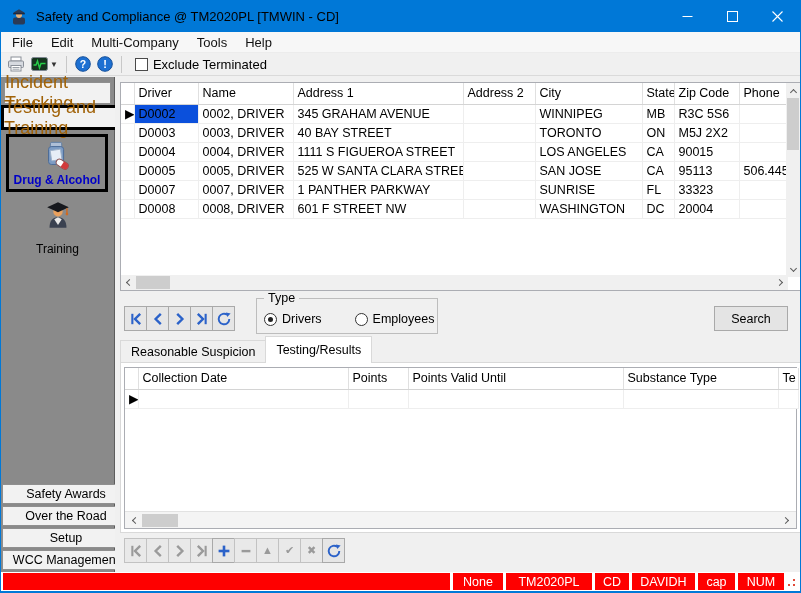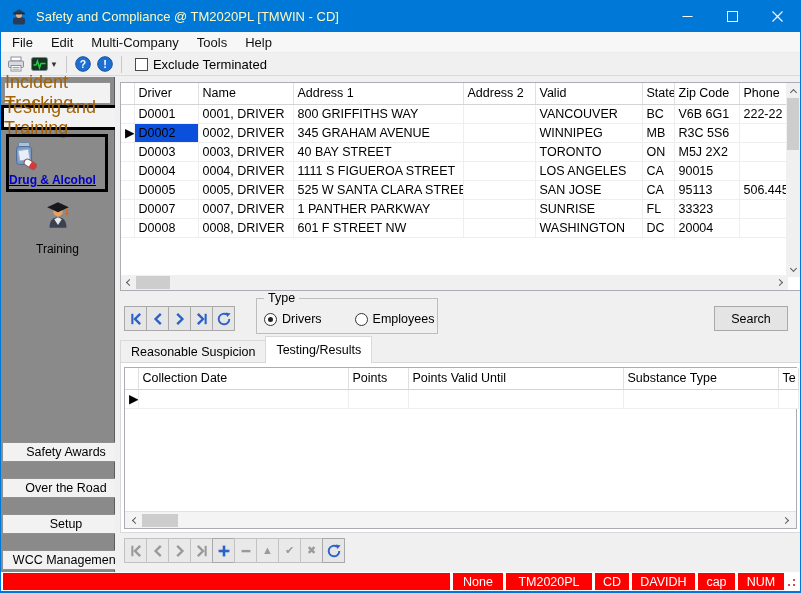--- a/index.html
+++ b/index.html
@@ -6,46 +6,46 @@
   *{box-sizing:border-box;}
   .window{
     position:relative;width:801px;height:593px;overflow:hidden;
     font-family:"Liberation Sans","DejaVu Sans",sans-serif;background:#f0f0f0;
     border-left:1px solid var(--titlebar);border-right:1px solid var(--titlebar);
     border-bottom:2px solid var(--titlebar);
   }
   
   .titlebar{height:32px;background:var(--titlebar);display:flex;align-items:center;}
   .title-icon{margin-left:9px;display:flex;}
-  .title-text{color:#fef9c3;font-size:13px;margin-left:8px;white-space:nowrap;}
+  .title-text{color:#000000;font-size:13px;margin-left:8px;white-space:nowrap;}
   .winbtns{margin-left:auto;display:flex;height:32px;}
   .winbtn{width:45px;height:32px;display:flex;align-items:center;justify-content:center;}
   
   .menubar{height:21px;background:#f7f7f7;display:flex;align-items:center;padding-left:2px;border-bottom:1px solid #ececec;}
   .menu-item{font-size:13px;color:#111;padding:0 9px;}
   
   .toolbar{height:23px;background:#f0f0f0;display:flex;align-items:center;border-bottom:1px solid #dadada;}
   .tbtn{height:21px;display:flex;align-items:center;justify-content:center;padding:0 3px;}
   .tsep{width:1px;height:17px;background:#c8c8c8;margin:0 5px;}
   .dd-arrow{font-size:8px;color:#333;margin-left:2px;}
   .checkbox{width:13px;height:13px;background:#fff;border:1px solid #4a4a4a;margin:0 5px 0 8px;}
   .cb-label{font-size:13px;color:#000;}
   
   .content{position:absolute;top:77px;left:0;right:0;bottom:19px;display:flex;}
   
   .sidebar{position:relative;width:114px;background:var(--sidebar_gray);border-right:1px solid #5c5c5c;flex:0 0 114px;}
   .side-btn{position:absolute;left:3px;width:107px;height:22px;background:#f2f2f2;border:1px solid #8f8f8f;
             display:flex;align-items:center;justify-content:center;font-size:18px;color:#a16207;}
   .side-btn.sel{left:0;width:135px;height:25px;border:3px solid #000;}
   .drug-box{position:absolute;top:57px;left:5px;width:102px;height:58px;border:3px solid #000;
-            display:flex;flex-direction:column;align-items:flex-start;justify-content:center;text-decoration:underline;}
+            display:flex;flex-direction:column;align-items:center;justify-content:center;}
   .drug-label{font-size:12px;font-weight:bold;color:var(--drug_label_blue);margin-top:1px;}
   .training-item{position:absolute;top:122px;left:0;width:113px;text-align:center;}
   .training-label{font-size:12px;color:#000;margin-top:7px;}
-  .sidebar-bottom{position:absolute;left:1px;bottom:2px;width:128px;display:flex;flex-direction:column;gap:16px;}
+  .sidebar-bottom{position:absolute;left:1px;bottom:2px;width:128px;display:flex;flex-direction:column;gap:2px;}
   .side-btn2{height:20px;background:#f2f2f2;border:1px solid #8f8f8f;display:flex;align-items:center;justify-content:center;font-size:12.5px;color:#000;}
   
   .main{position:relative;flex:1;background:#f0f0f0;}
   
   .grid1{position:absolute;left:5px;top:5px;width:681px;height:209px;background:#fff;border:1px solid #abadb3;}
   table.grid{border-collapse:collapse;table-layout:fixed;background:#fff;}
   table.grid th{height:21px;font-weight:normal;text-align:left;font-size:12.5px;color:#000;padding:0 4px;
                 border-right:1px solid #e0e0e0;border-bottom:1px solid #d4d4d4;white-space:nowrap;overflow:hidden;}
   table.grid td{height:19px;font-size:12.5px;color:#000;padding:0 4px;border-right:1px solid #eeeeee;
                 border-bottom:1px solid #eeeeee;white-space:nowrap;overflow:hidden;}
@@ -263,38 +263,27 @@
               <col style="width:65px">
               <col style="width:49px">
           </colgroup>
           <thead>
             <tr>
               <th class="rowsel"></th>
               <th>Driver</th>
               <th>Name</th>
               <th>Address 1</th>
               <th>Address 2</th>
-              <th>Valid</th>
+              <th>City</th>
               <th>State</th>
               <th>Zip Code</th>
               <th>Phone</th>
             </tr>
           </thead>
           <tbody>
-              <tr>
-                <td class="rowsel"></td>
-                <td>D0001</td>
-                <td>0001, DRIVER</td>
-                <td>800 GRIFFITHS WAY</td>
-                <td></td>
-                <td>VANCOUVER</td>
-                <td>BC</td>
-                <td>V6B 6G1</td>
-                <td>222-22</td>
-              </tr>
               <tr>
                 <td class="rowsel">▶</td>
                 <td class="selcell">D0002</td>
                 <td>0002, DRIVER</td>
                 <td>345 GRAHAM AVENUE</td>
                 <td></td>
                 <td>WINNIPEG</td>
                 <td>MB</td>
                 <td>R3C 5S6</td>
                 <td></td>

